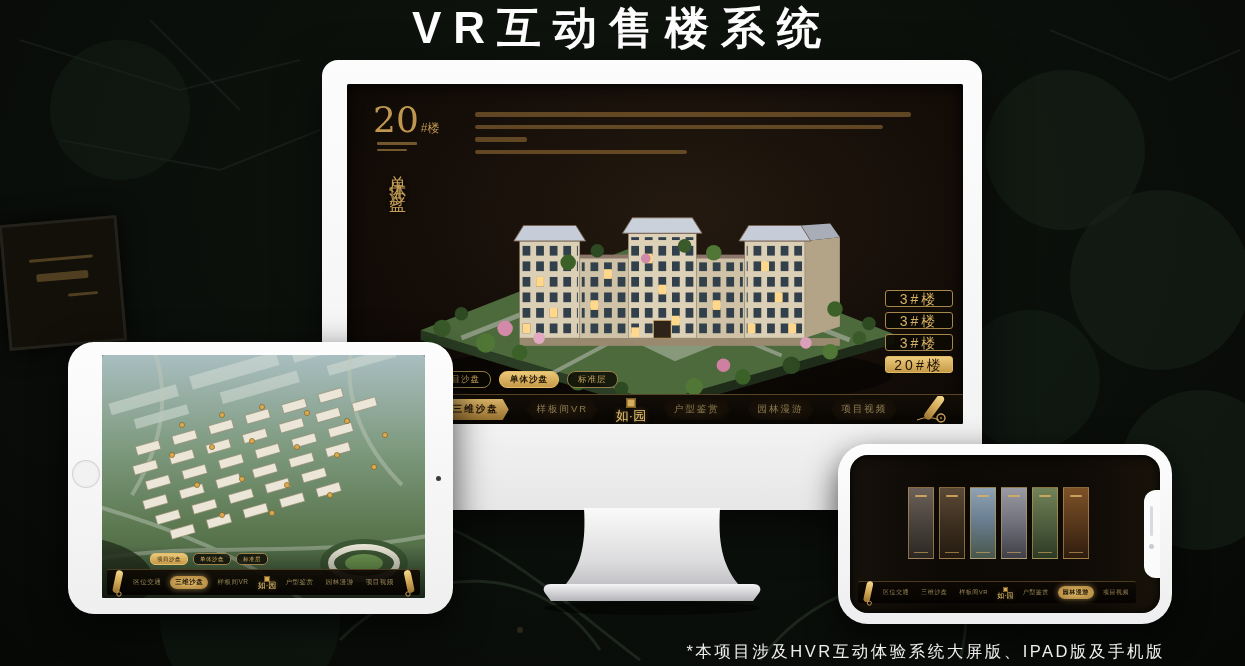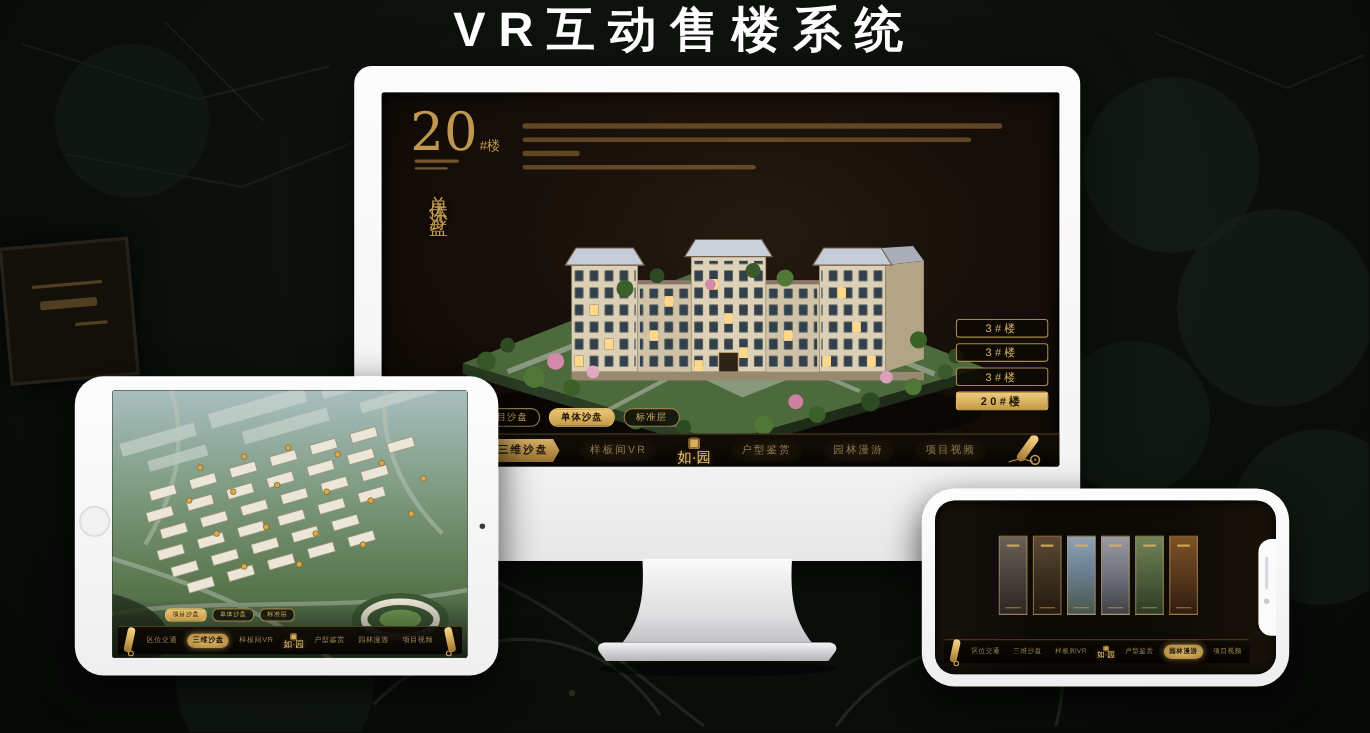--- a/index.html
+++ b/index.html
@@ -22,36 +22,36 @@
   
   .monitor{position:absolute;left:322px;top:60px;width:660px;height:450px;z-index:1;
     background:linear-gradient(180deg,#fcfcfc 0%,#f4f4f4 78%,#e7e7e8 100%);
     border-radius:16px;box-shadow:0 14px 46px rgba(0,0,0,.65);}
   .monitor-screen{position:absolute;left:25px;top:24px;width:616px;height:340px;border-radius:2px;
     background:radial-gradient(ellipse at 55% 38%, #241a10 0%, #170f09 48%, #0b0704 100%);
     box-shadow:inset 0 0 16px #000;overflow:hidden;}
   .stand{position:absolute;left:537px;top:508px;z-index:1;}
   
   .headline{position:absolute;left:26px;top:18px;color:#bf9750;}
-  .headline .num{font-family:"DejaVu Serif","Liberation Serif",serif;font-size:48px;line-height:36px;}
+  .headline .num{font-family:"DejaVu Serif","Liberation Serif",serif;font-size:36px;line-height:36px;}
   .headline .suffix{font-size:12px;margin-left:2px;}
   .headline .en-bar{width:40px;height:2.5px;background:rgba(191,151,80,.55);margin:4px 0 2px 4px;border-radius:1px;}
   .headline .en-bar.b2{width:30px;}
   .headline .vert{writing-mode:vertical-rl;font-family:"DejaVu Serif","Liberation Serif",serif;
     font-size:17px;letter-spacing:7px;margin:10px 0 0 14px;color:#c49d55;text-shadow:0 0 4px rgba(0,0,0,.6);}
   .desc{position:absolute;left:128px;top:28px;}
   .desc i{display:block;height:4.5px;border-radius:2px;background:rgba(170,125,60,.5);
     margin-bottom:8px;filter:blur(.3px);}
   .building-svg{position:absolute;left:56px;top:60px;}
   .floor-btns{position:absolute;right:10px;top:206px;display:flex;flex-direction:column;gap:5px;}
-  .floor-btn{width:84px;height:17px;line-height:17px;text-align:center;border-radius:3px;
-    border:1px solid #a8874a;background:rgba(12,8,3,.82);color:#d8b264;font-size:10px;
+  .floor-btn{width:68px;height:17px;line-height:17px;text-align:center;border-radius:3px;
+    border:1px solid #a8874a;background:rgba(12,8,3,.82);color:#d8b264;font-size:14px;
     letter-spacing:3px;box-sizing:border-box;cursor:pointer;margin-left:27px;}
   .floor-btn.active{background:linear-gradient(180deg,#eecb7d,#c59а48);background:linear-gradient(180deg,#eecb7d,#c59a48);
-    color:#201608;font-weight:bold;border-color:#e0b863;}
+    color:#201608;font-weight:normal;border-color:#e0b863;}
   .sub-tabs{position:absolute;left:84px;bottom:36px;display:flex;gap:8px;}
   .sub-tab{height:15px;line-height:15px;padding:0 10px;border-radius:8px;font-size:8.5px;
     letter-spacing:1px;border:1px solid #97o;border:1px solid #977f4c;color:#caa55c;
     background:rgba(10,7,3,.8);cursor:pointer;}
   .sub-tab.active{background:linear-gradient(180deg,#ecc878,#c59a48);color:#231808;border-color:#e3bd67;font-weight:bold;}
   .m-navbar{position:absolute;left:0;right:0;bottom:0;height:30px;display:flex;align-items:center;
     justify-content:space-between;padding:0 12px;box-sizing:border-box;
     background:linear-gradient(180deg,#130d06,#070502);border-top:1px solid rgba(205,165,90,.4);}
   .nav-item{font-size:9.5px;letter-spacing:2px;color:#8d7b52;padding:4px 10px;cursor:pointer;
     clip-path:polygon(9% 0,91% 0,100% 50%,91% 100%,9% 100%,0 50%);
@@ -476,13 +476,14 @@
         <span class="mini-item active">园林漫游</span>
         <span class="mini-item">项目视频</span>
       </div>
       <div class="notch">
         <div class="spk"></div>
         <div class="cam"></div>
       </div>
     </div>
   </div>
 
+  <div class="footnote">*本项目涉及HVR互动体验系统大屏版、IPAD版及手机版</div>
 </div>
 
 </body></html>

